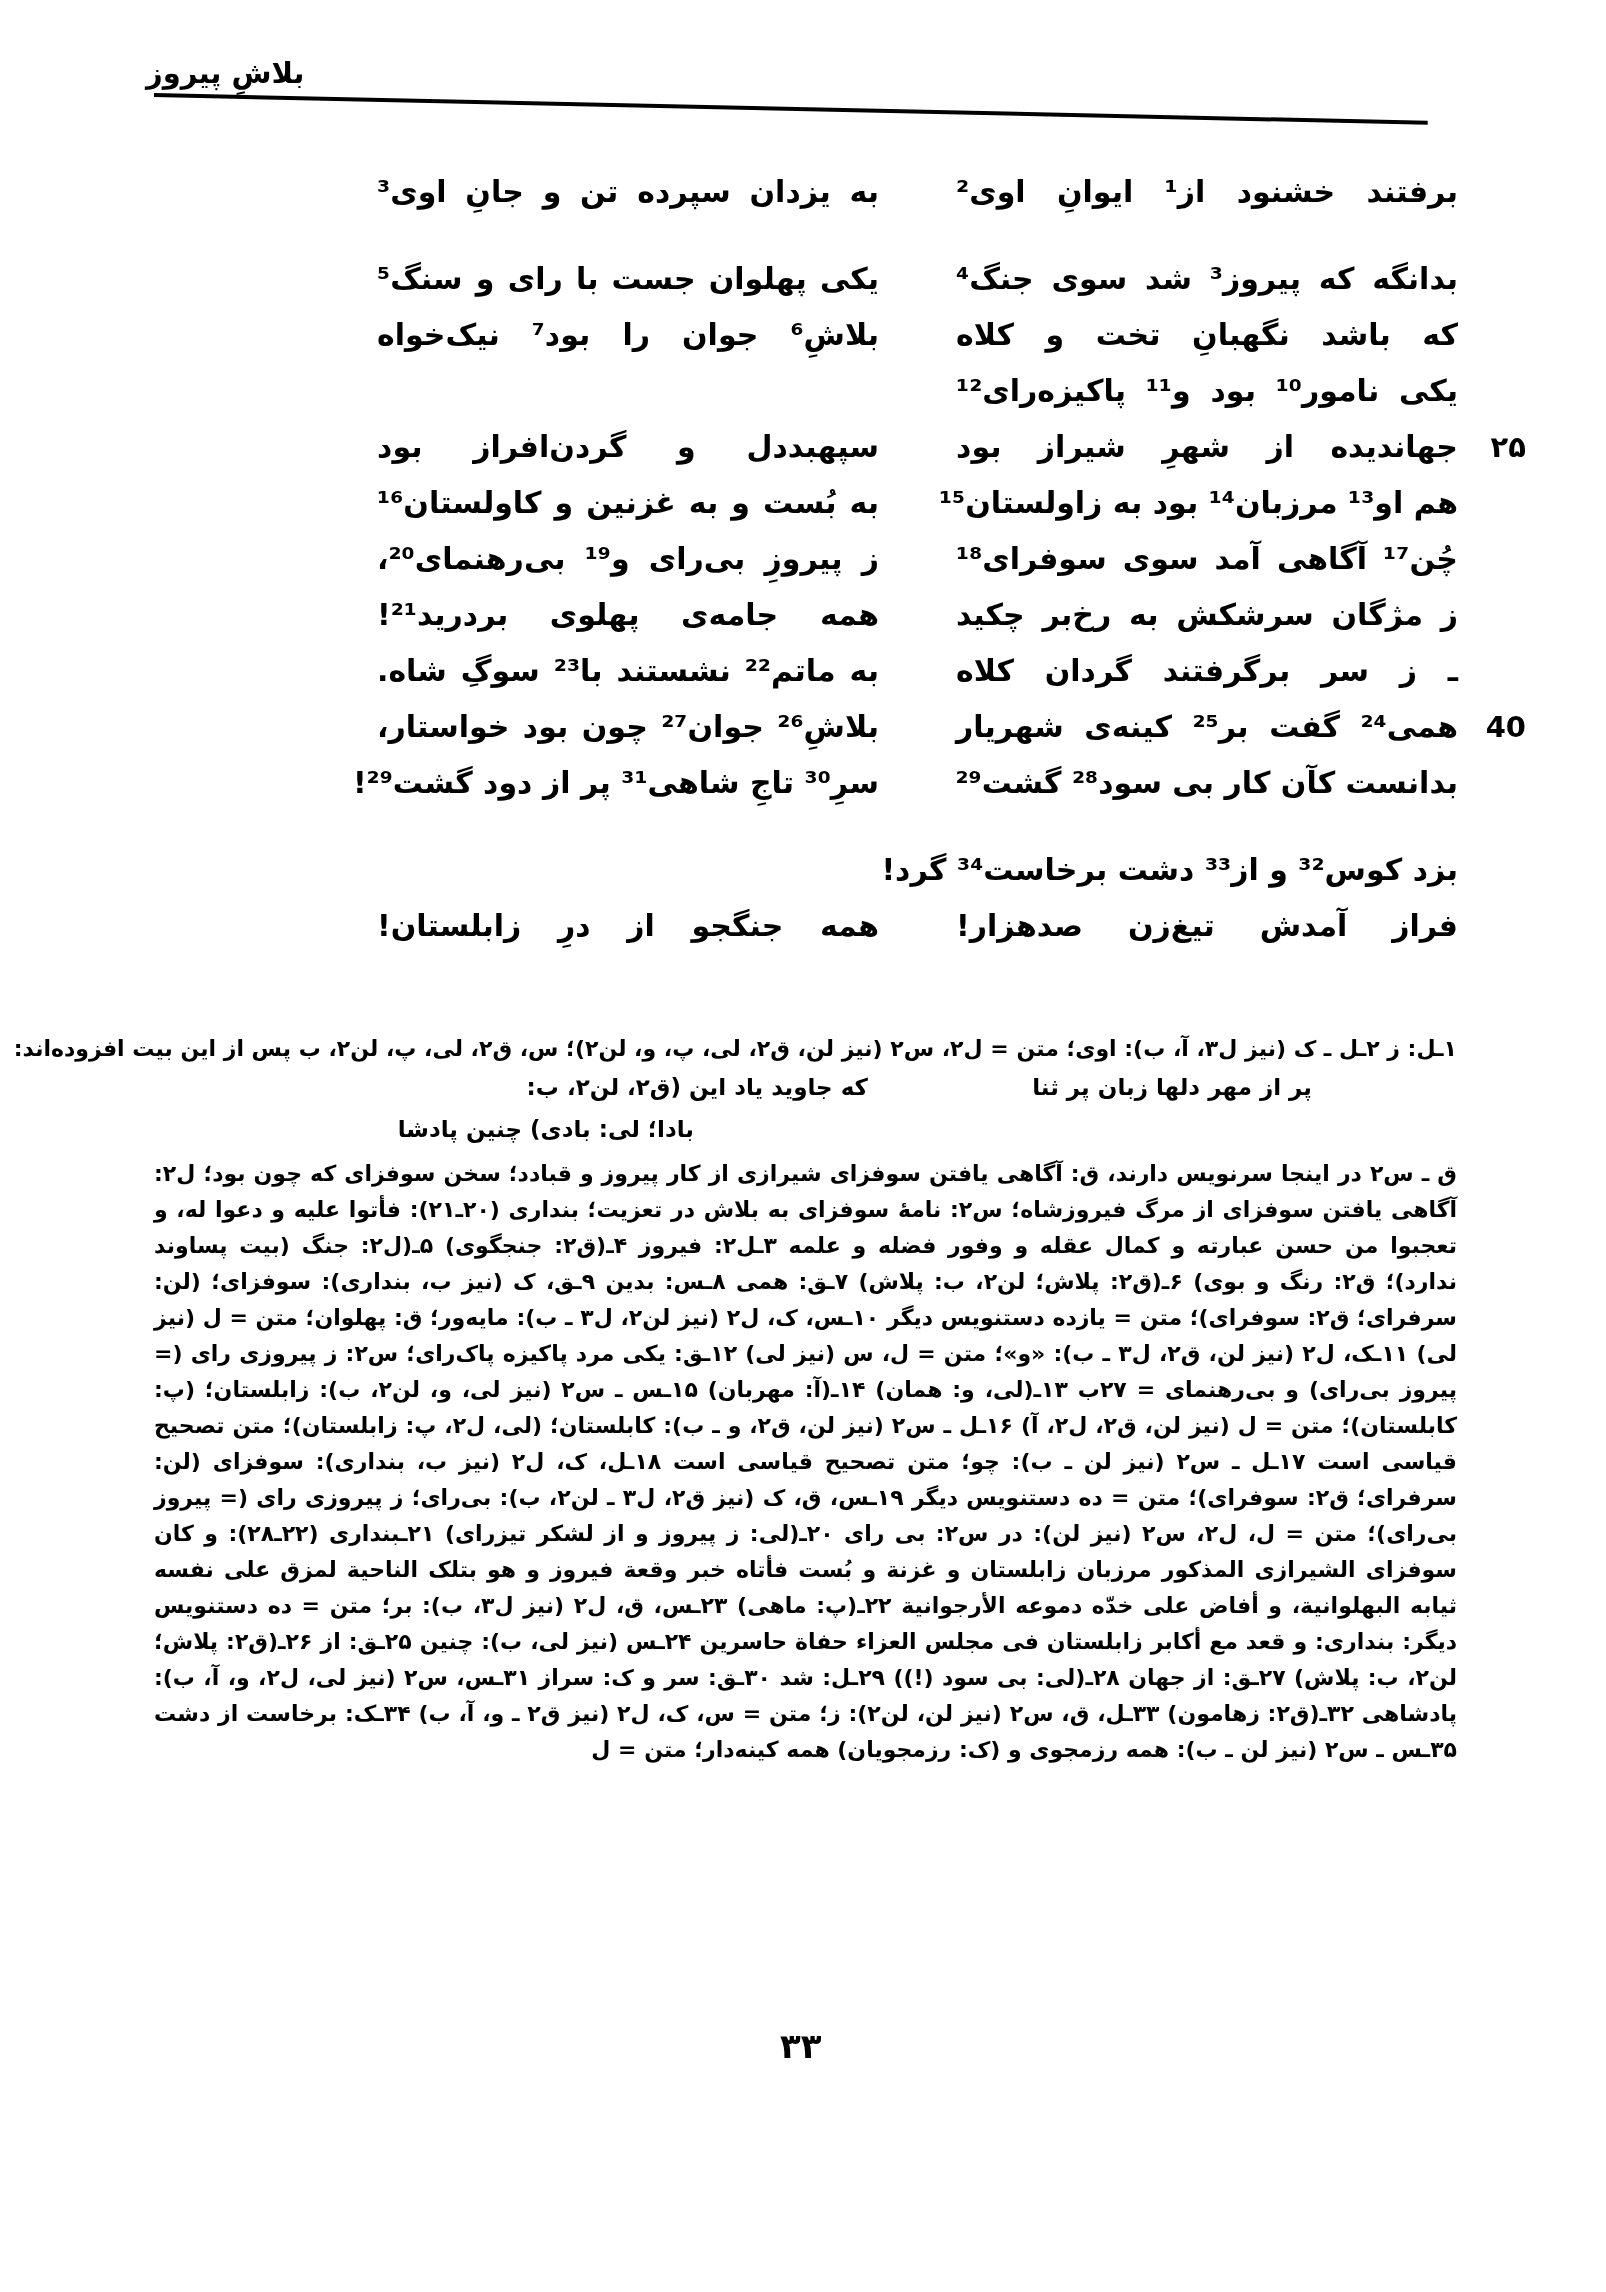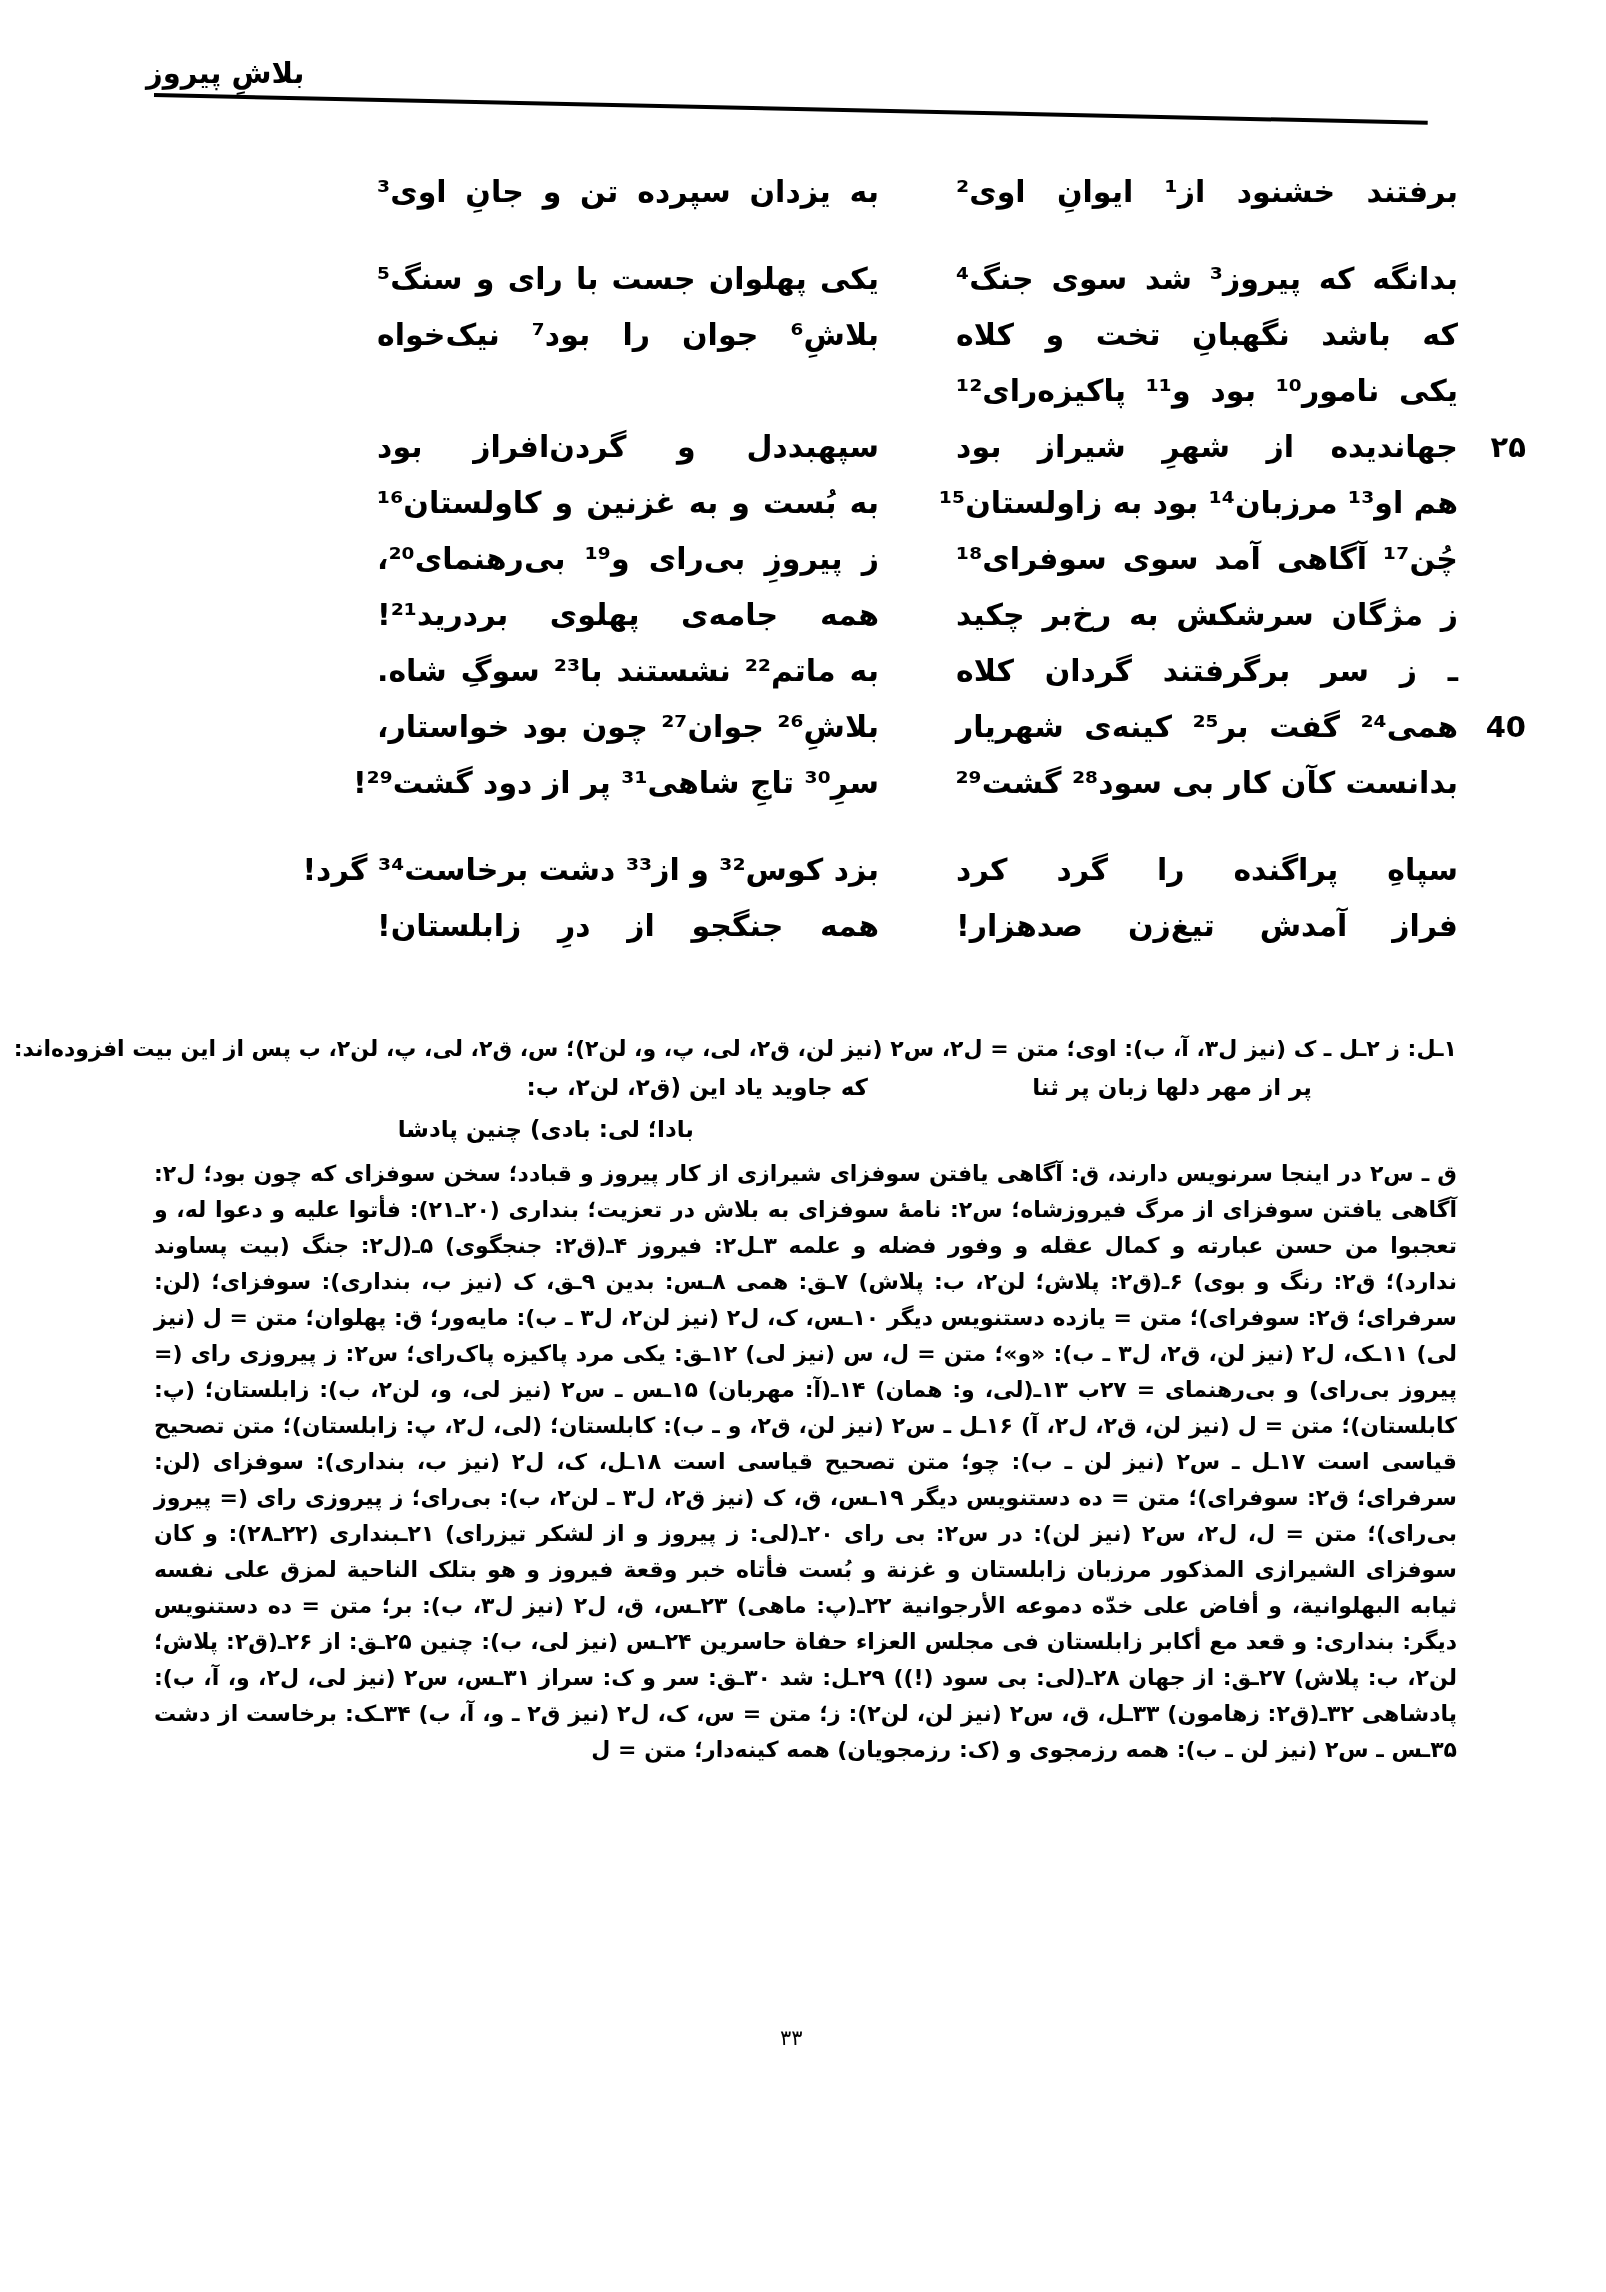--- a/index.html
+++ b/index.html
@@ -37,21 +37,21 @@
   }
   .note-first { margin: 0; white-space: nowrap; }
   .added-beyt {
     display: flex; flex-direction: row; margin-right: 145px; width: 830px;
   }
   .added-beyt .half { width: 386px; font-size: 23px; line-height: 41px; white-space: nowrap; }
   .added-beyt .half.r { margin-left: 58px; }
   .added-line2 { margin-right: 763px; font-size: 23px; line-height: 42px; white-space: nowrap; }
   .note-para { margin: 5.8px 0 0 0; text-align: justify; text-align-last: right; }
   .page-number {
-    position: absolute; left: 780px; top: 2026px; font-size: 21px; font-weight: normal; direction: rtl;
+    position: absolute; left: 780px; top: 2026px; font-size: 34px; font-weight: bold; direction: rtl;
   }
 </style>
 </head>
 <body>
 
 <div class="page">
   <div class="running-head">بلاشِ پیروز</div>
   <div class="head-rule"></div>
 
   <div class="poem" id="poem">
@@ -104,21 +104,20 @@
         <div class="misra first">همی²⁴ گفت بر²⁵ کینه‌ی شهریار</div>
         <div class="misra">بلاشِ²⁶ جوان²⁷ چون بود خواستار،</div>
       </div>
       <div class="beyt gap-after">
         <span class="verse-num"></span>
         <div class="misra first">بدانست کآن کار بی سود²⁸ گشت²⁹</div>
         <div class="misra">سرِ³⁰ تاجِ شاهی³¹ پر از دود گشت²⁹!</div>
       </div>
       <div class="beyt">
         <span class="verse-num"></span>
-        <div class="misra first">سپاهِ پراگنده را گرد کرد</div>
         <div class="misra">بزد کوس³² و از³³ دشت برخاست³⁴ گرد!</div>
       </div>
       <div class="beyt">
         <span class="verse-num"></span>
         <div class="misra first">فراز آمدش تیغ‌زن صدهزار!</div>
         <div class="misra">همه جنگجو از درِ زابلستان!</div>
       </div>
     </div>
 
   <div class="notes">

